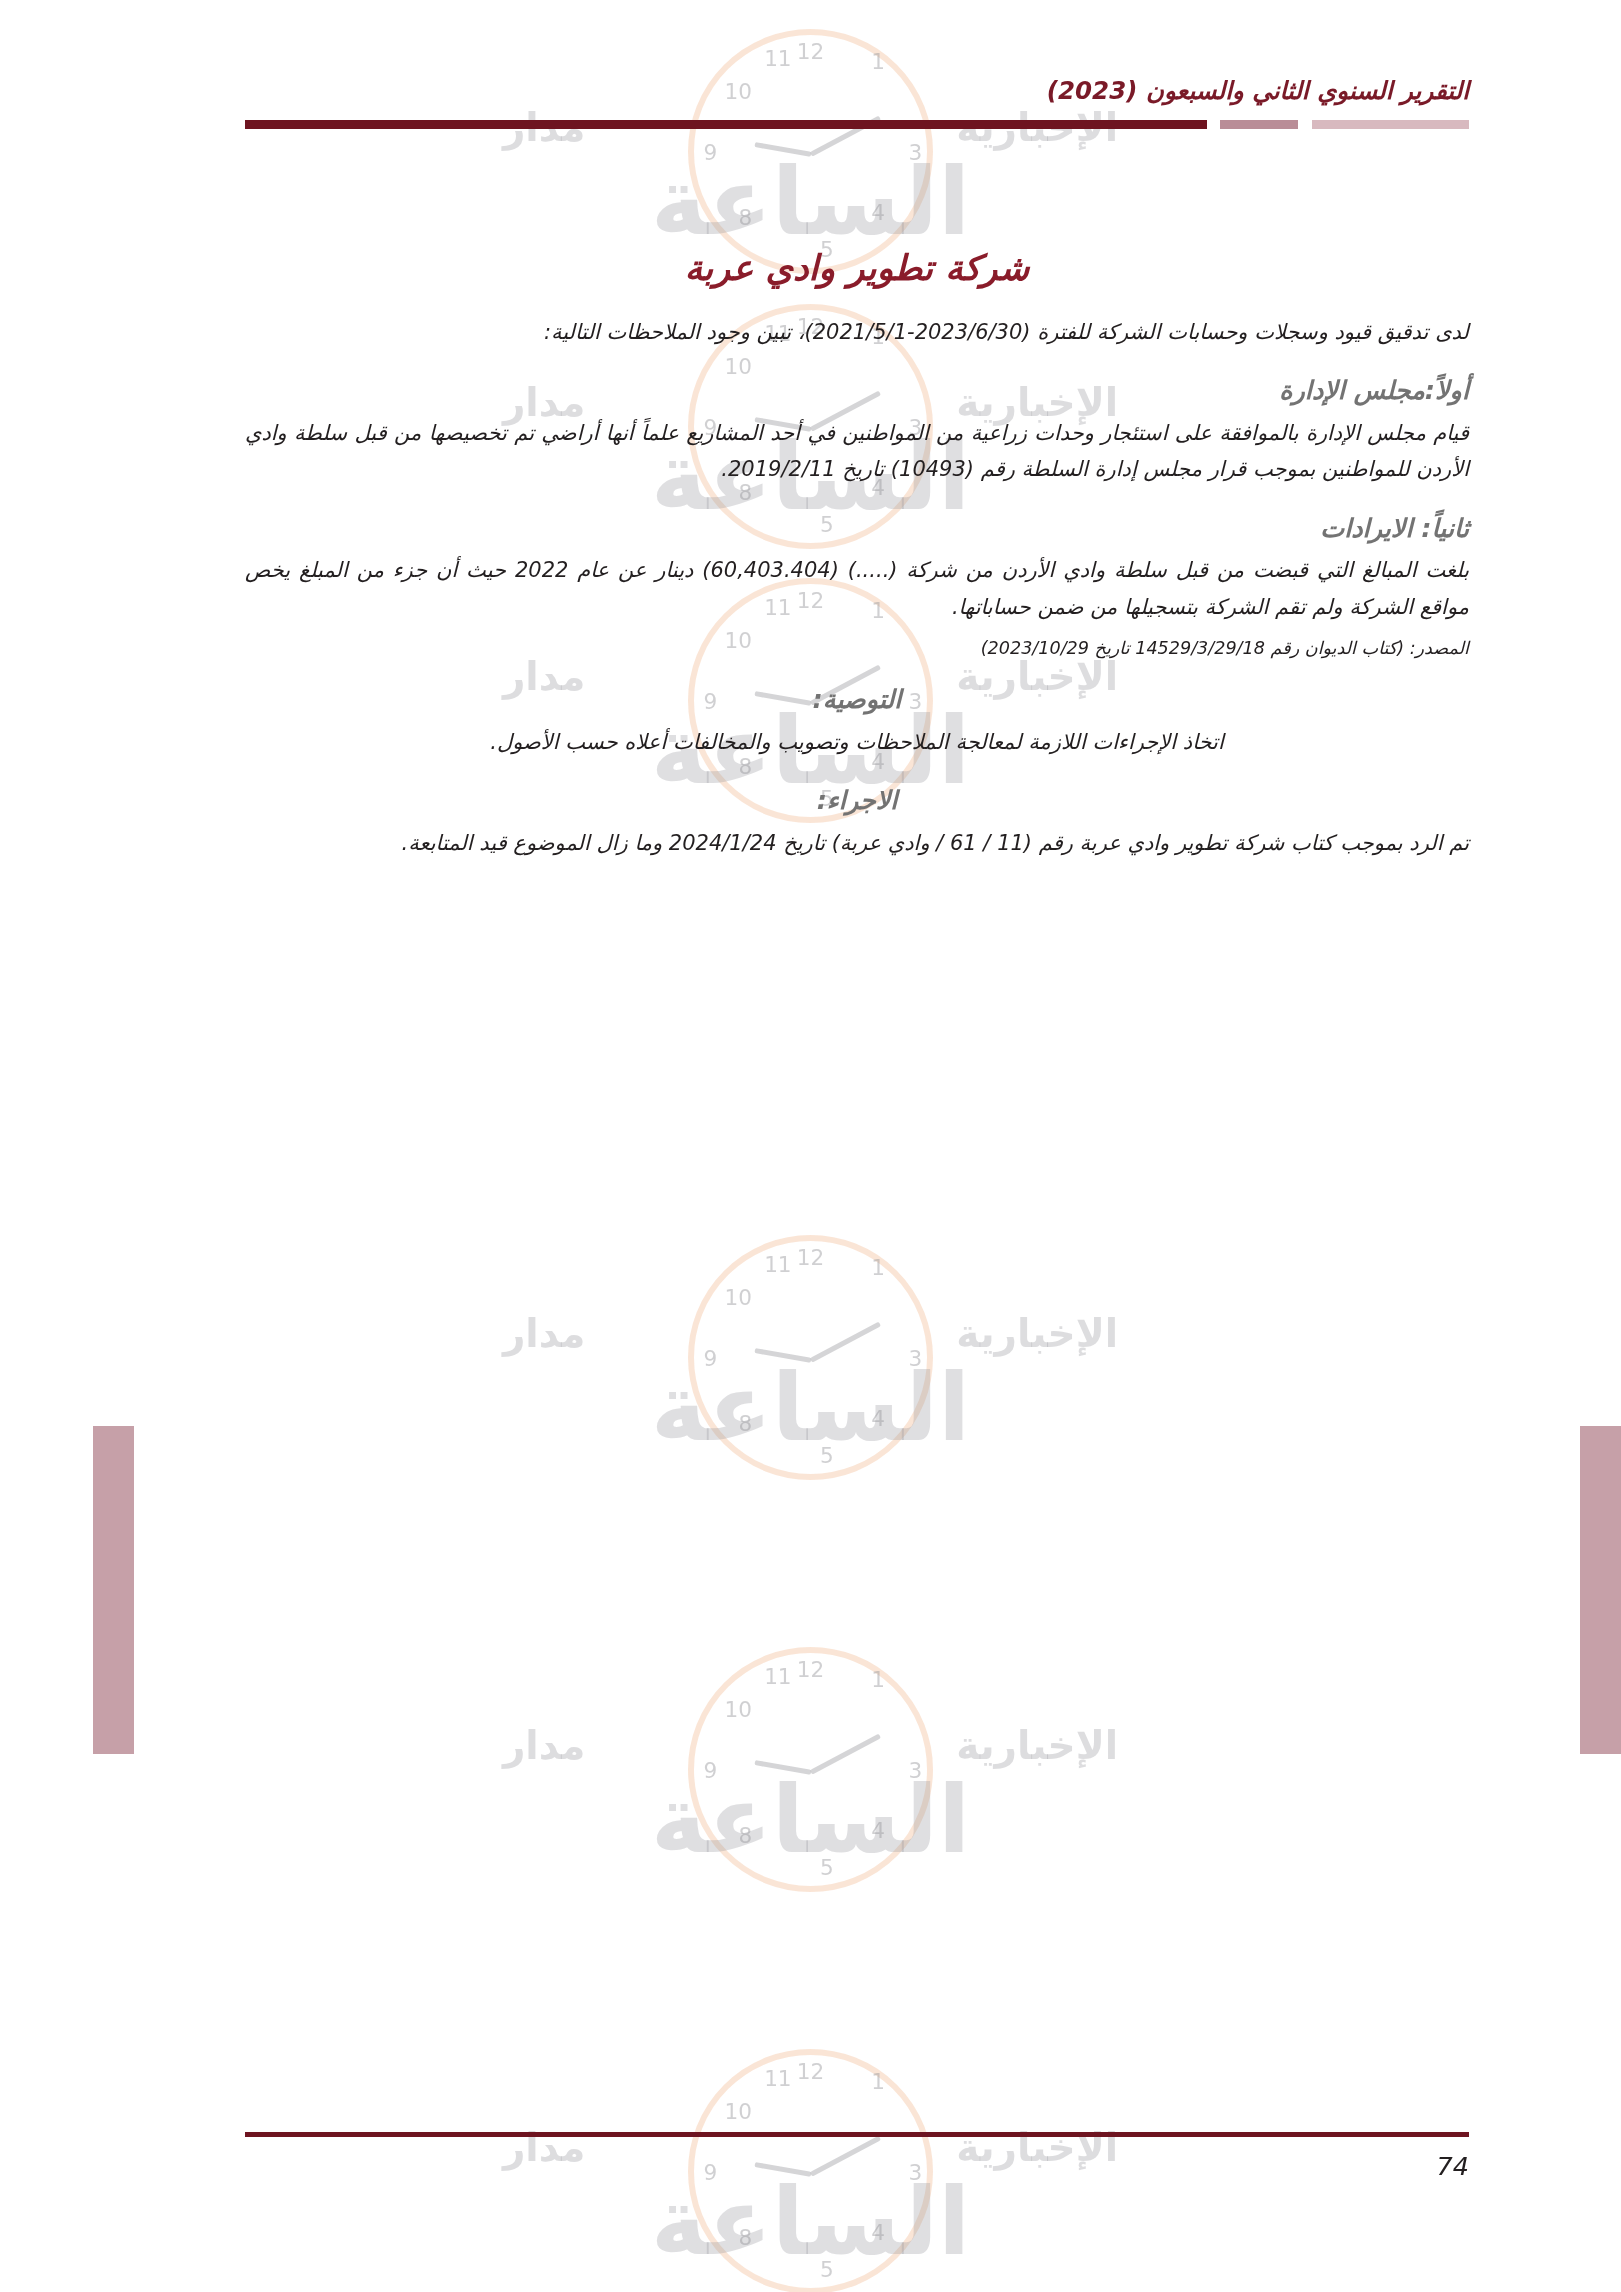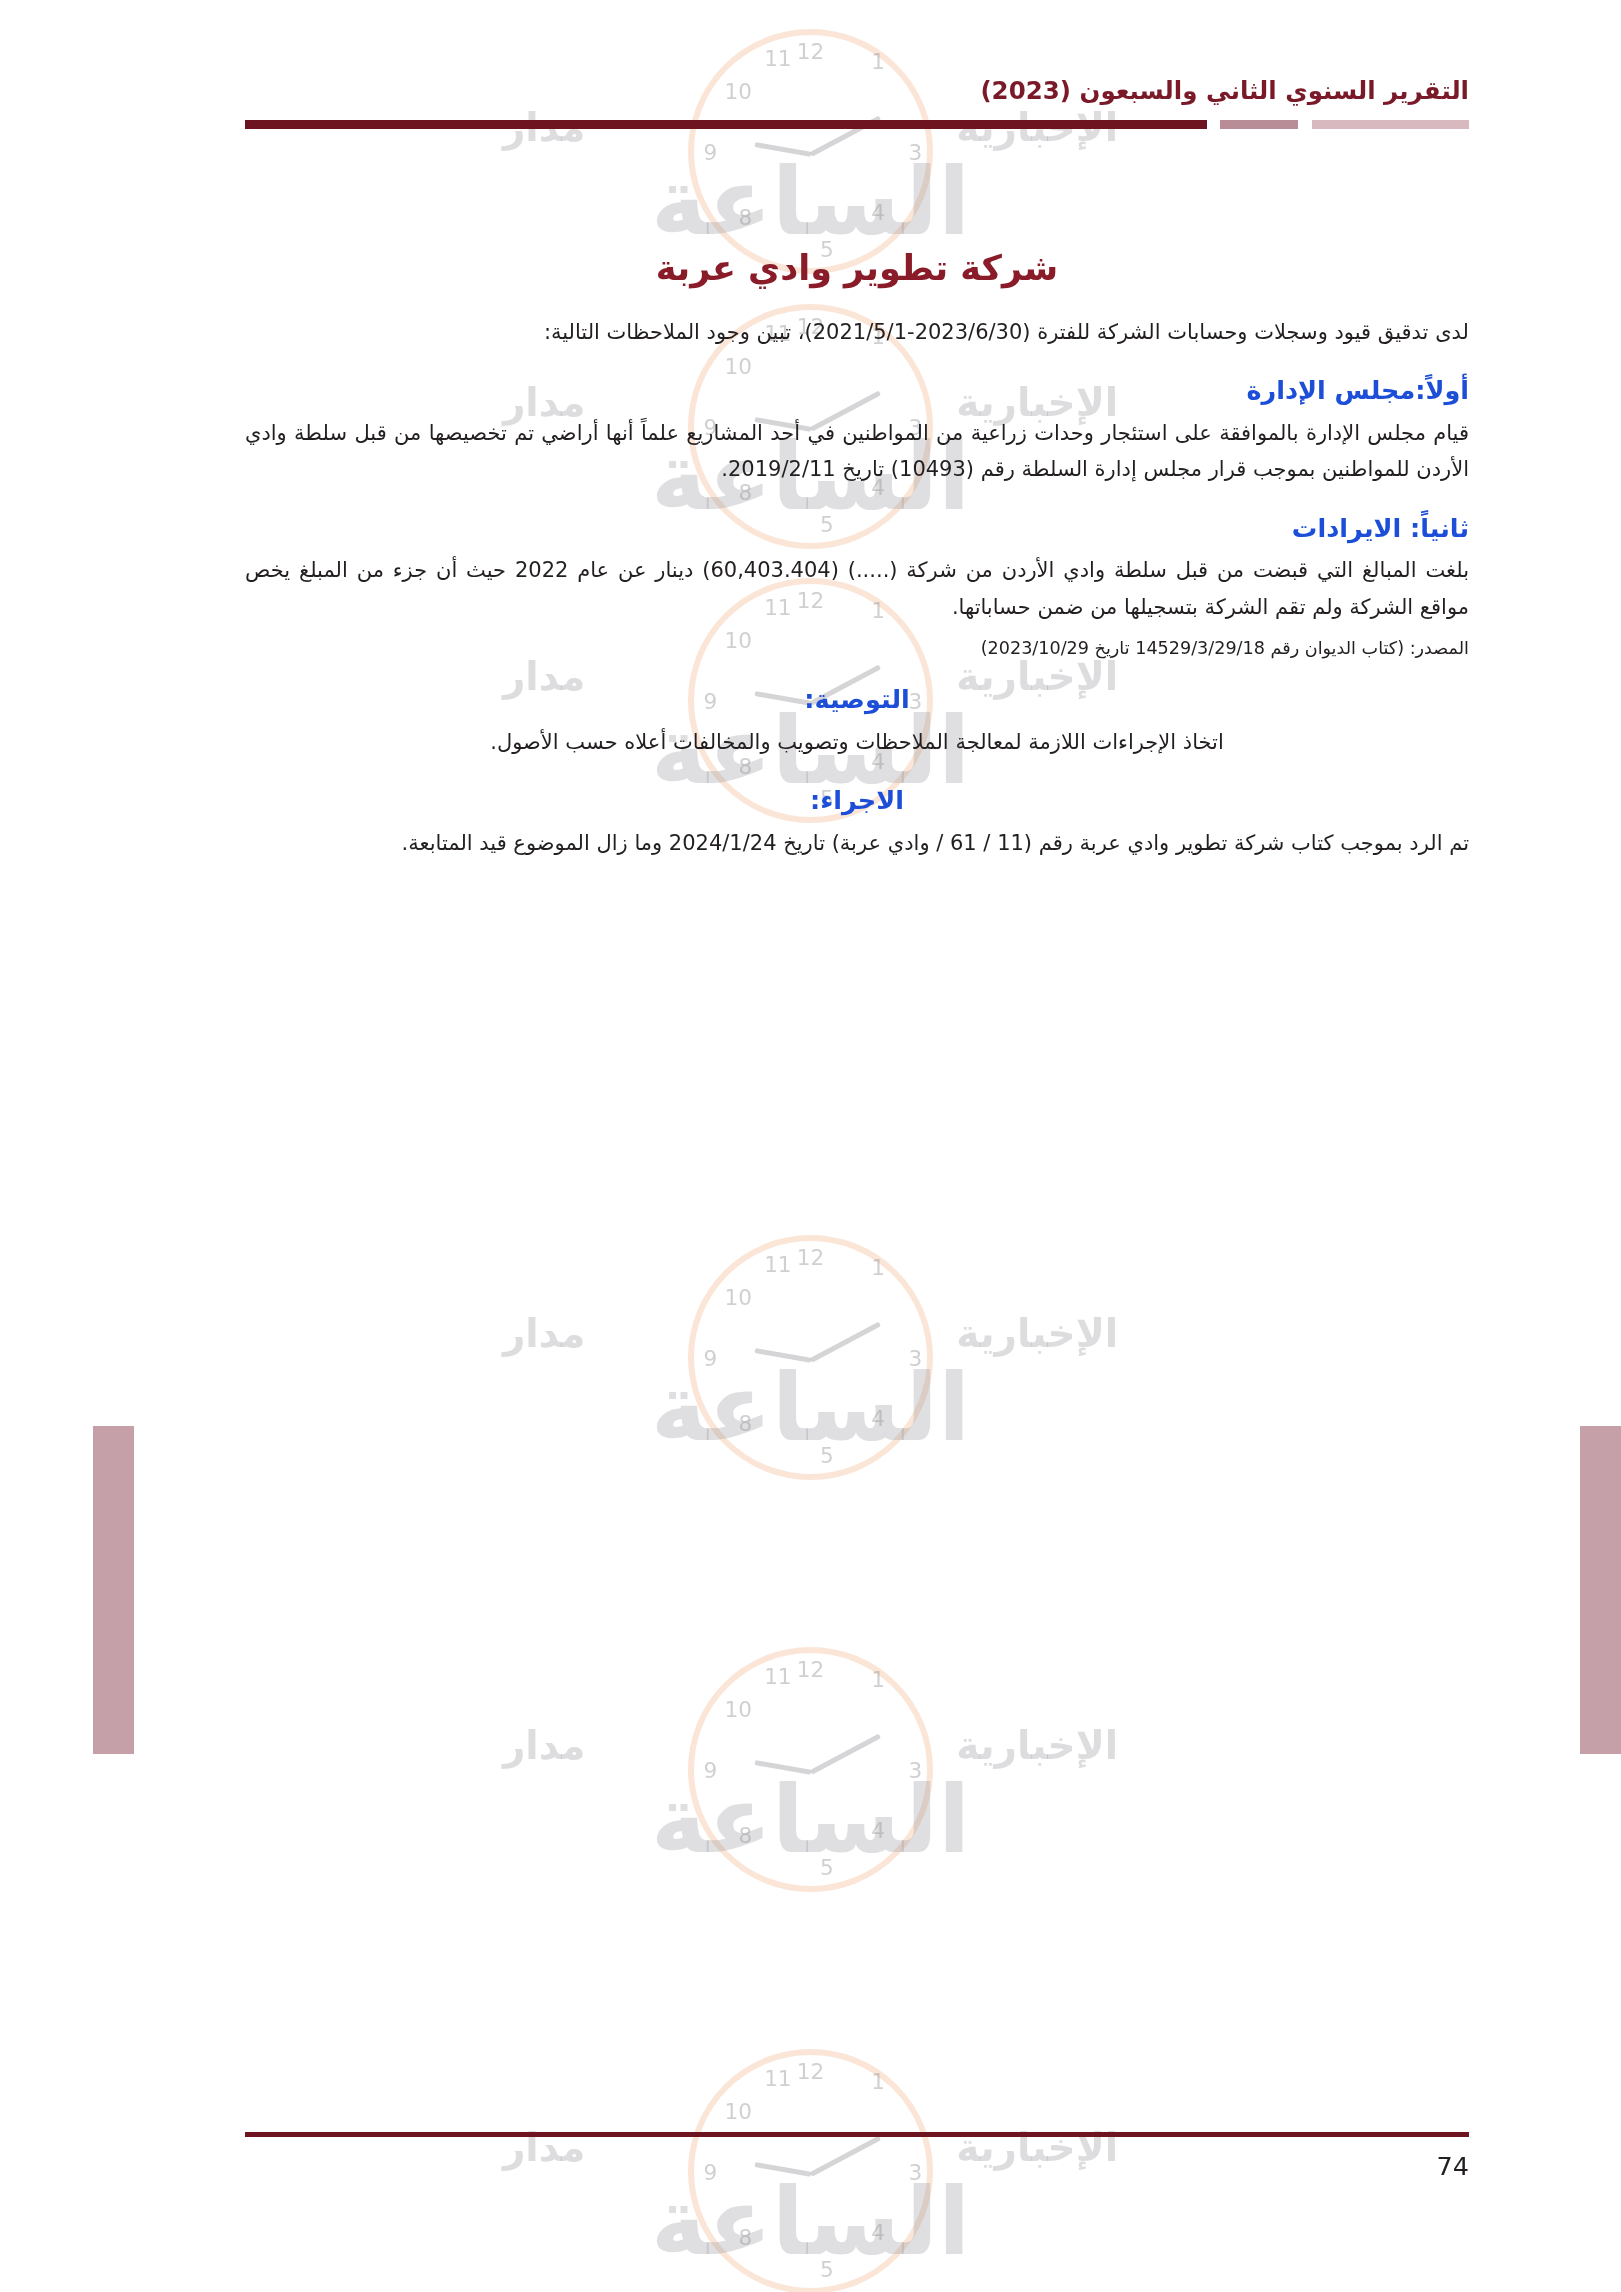--- a/index.html
+++ b/index.html
@@ -82,20 +82,21 @@
     padding: 0 5.9px;
   }
 
   
   .page {
     position: relative;
     z-index: 2;
     width: 1528px;
     height: 2293px;
     box-sizing: border-box;
+    font-style: italic;
   }
 
   .side-tab {
     position: absolute;
     right: 0;
     top: 1426px;
     width: 41px;
     height: 328px;
     background: #c6a0a8;
   }
@@ -163,21 +164,21 @@
     line-height: 1.72;
     color: #231f20;
     text-align: justify;
     text-align-last: right;
   }
 
   h2.section-head {
     margin: 25.5px 0 9.8px 0;
     font-size: 25.5px;
     font-weight: bold;
-    color: #1d4ed8;
+    color: #737373;
     text-align: center;
   }
   h2.section-head.right {
     text-align: right;
   }
 
   .source-line {
     margin: 13.7px 0 0 0;
     font-size: 17.6px;
     color: #231f20;

